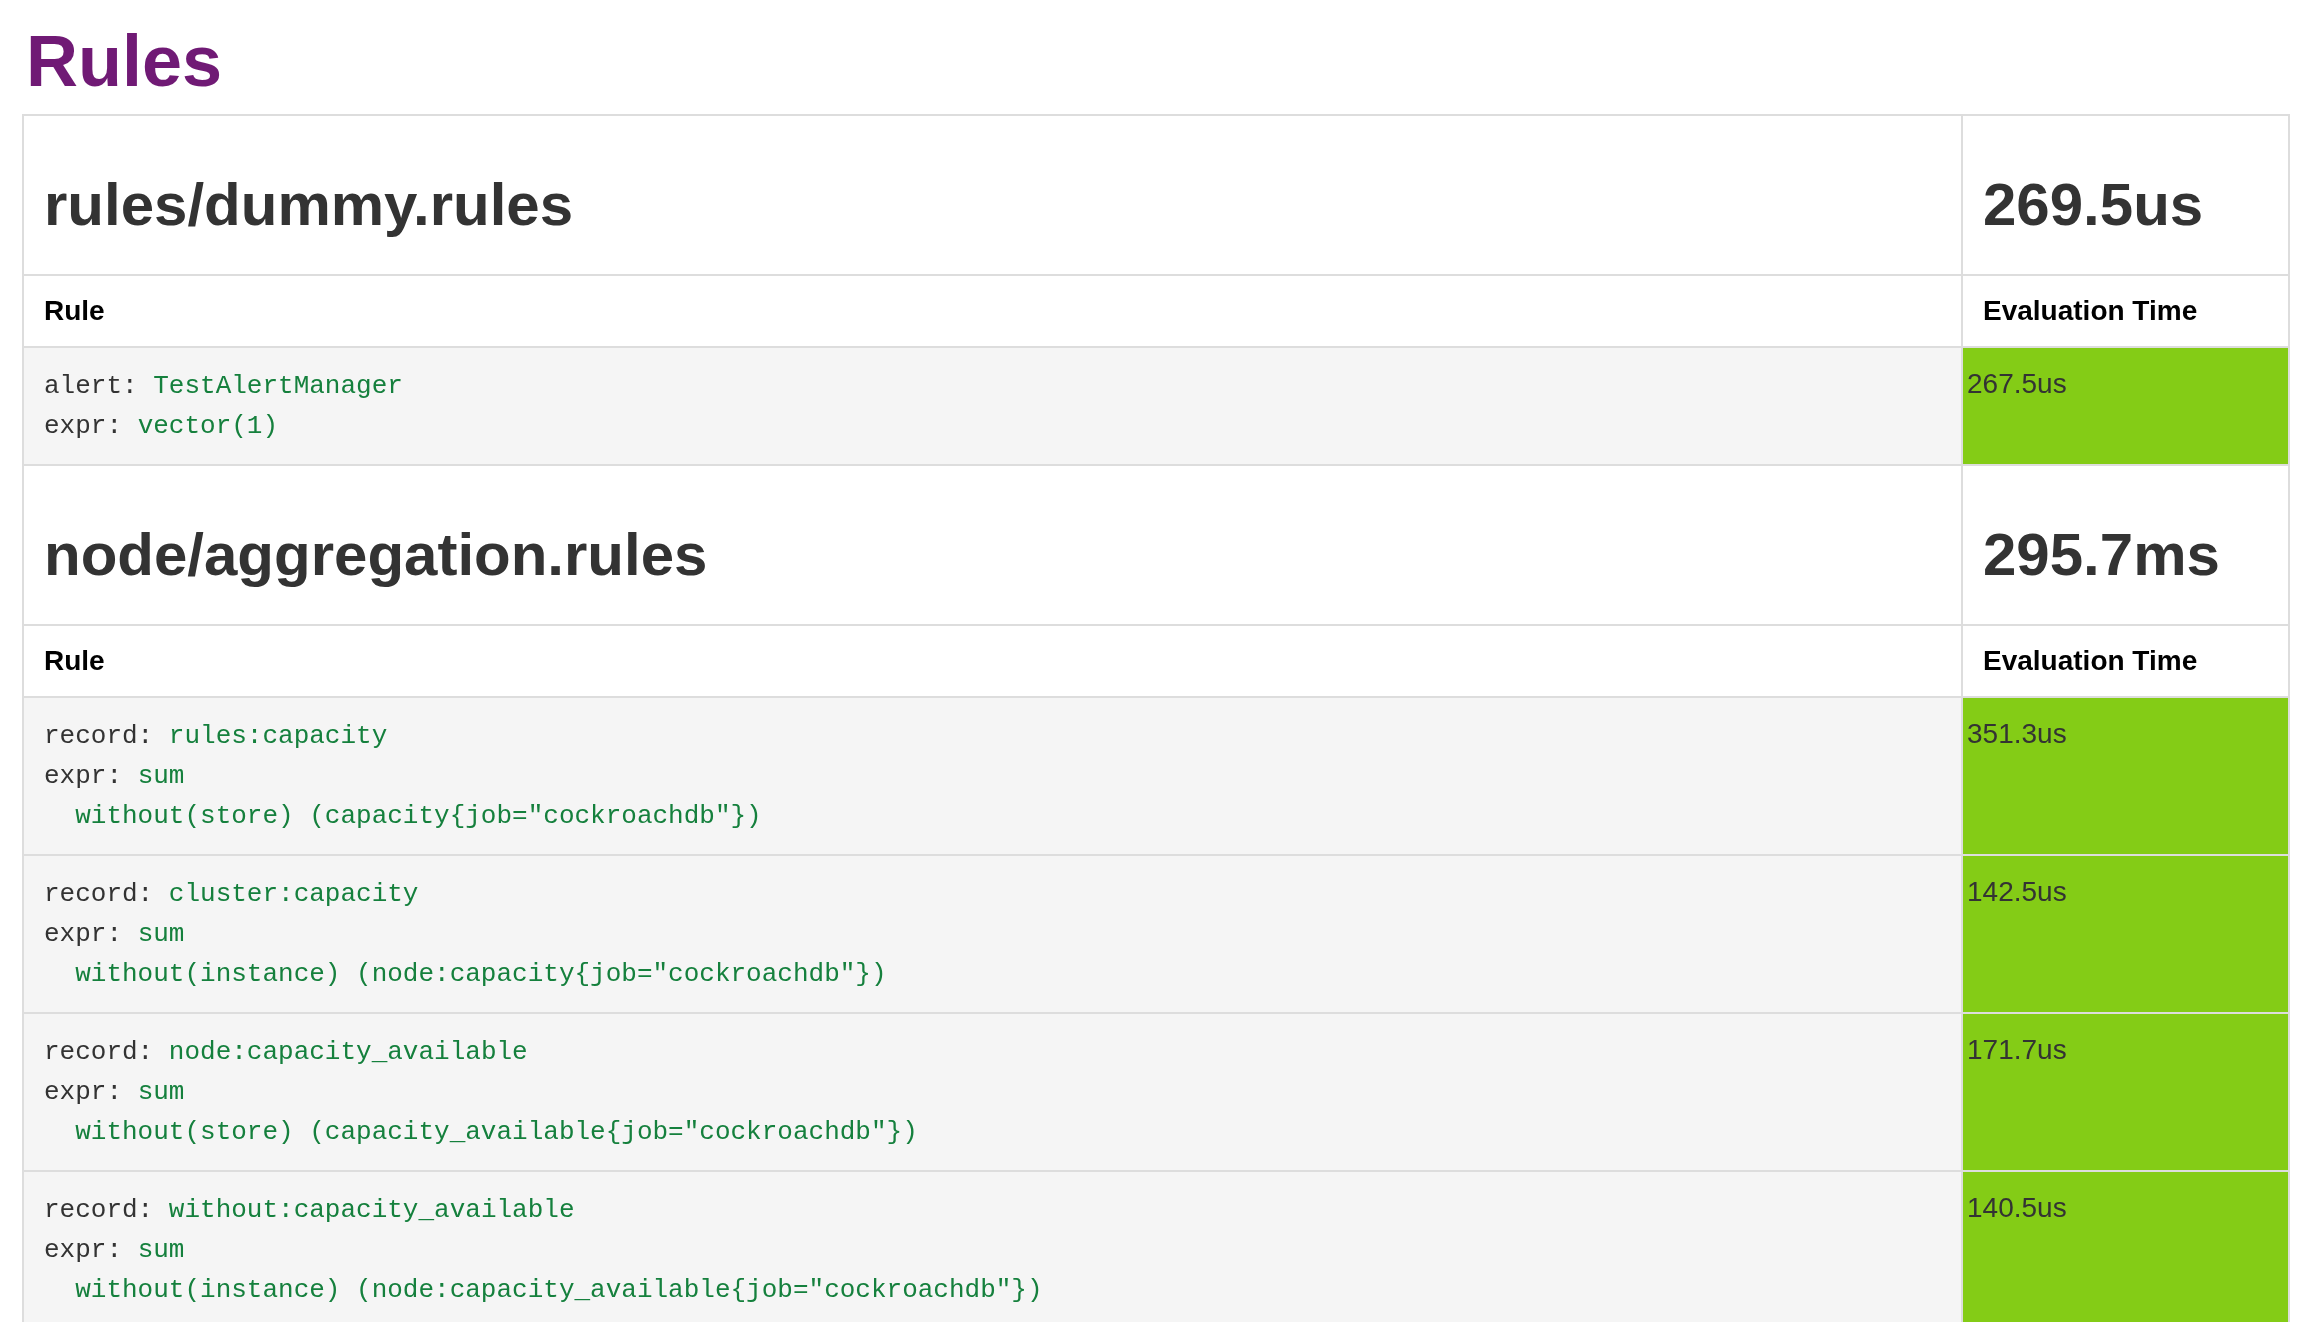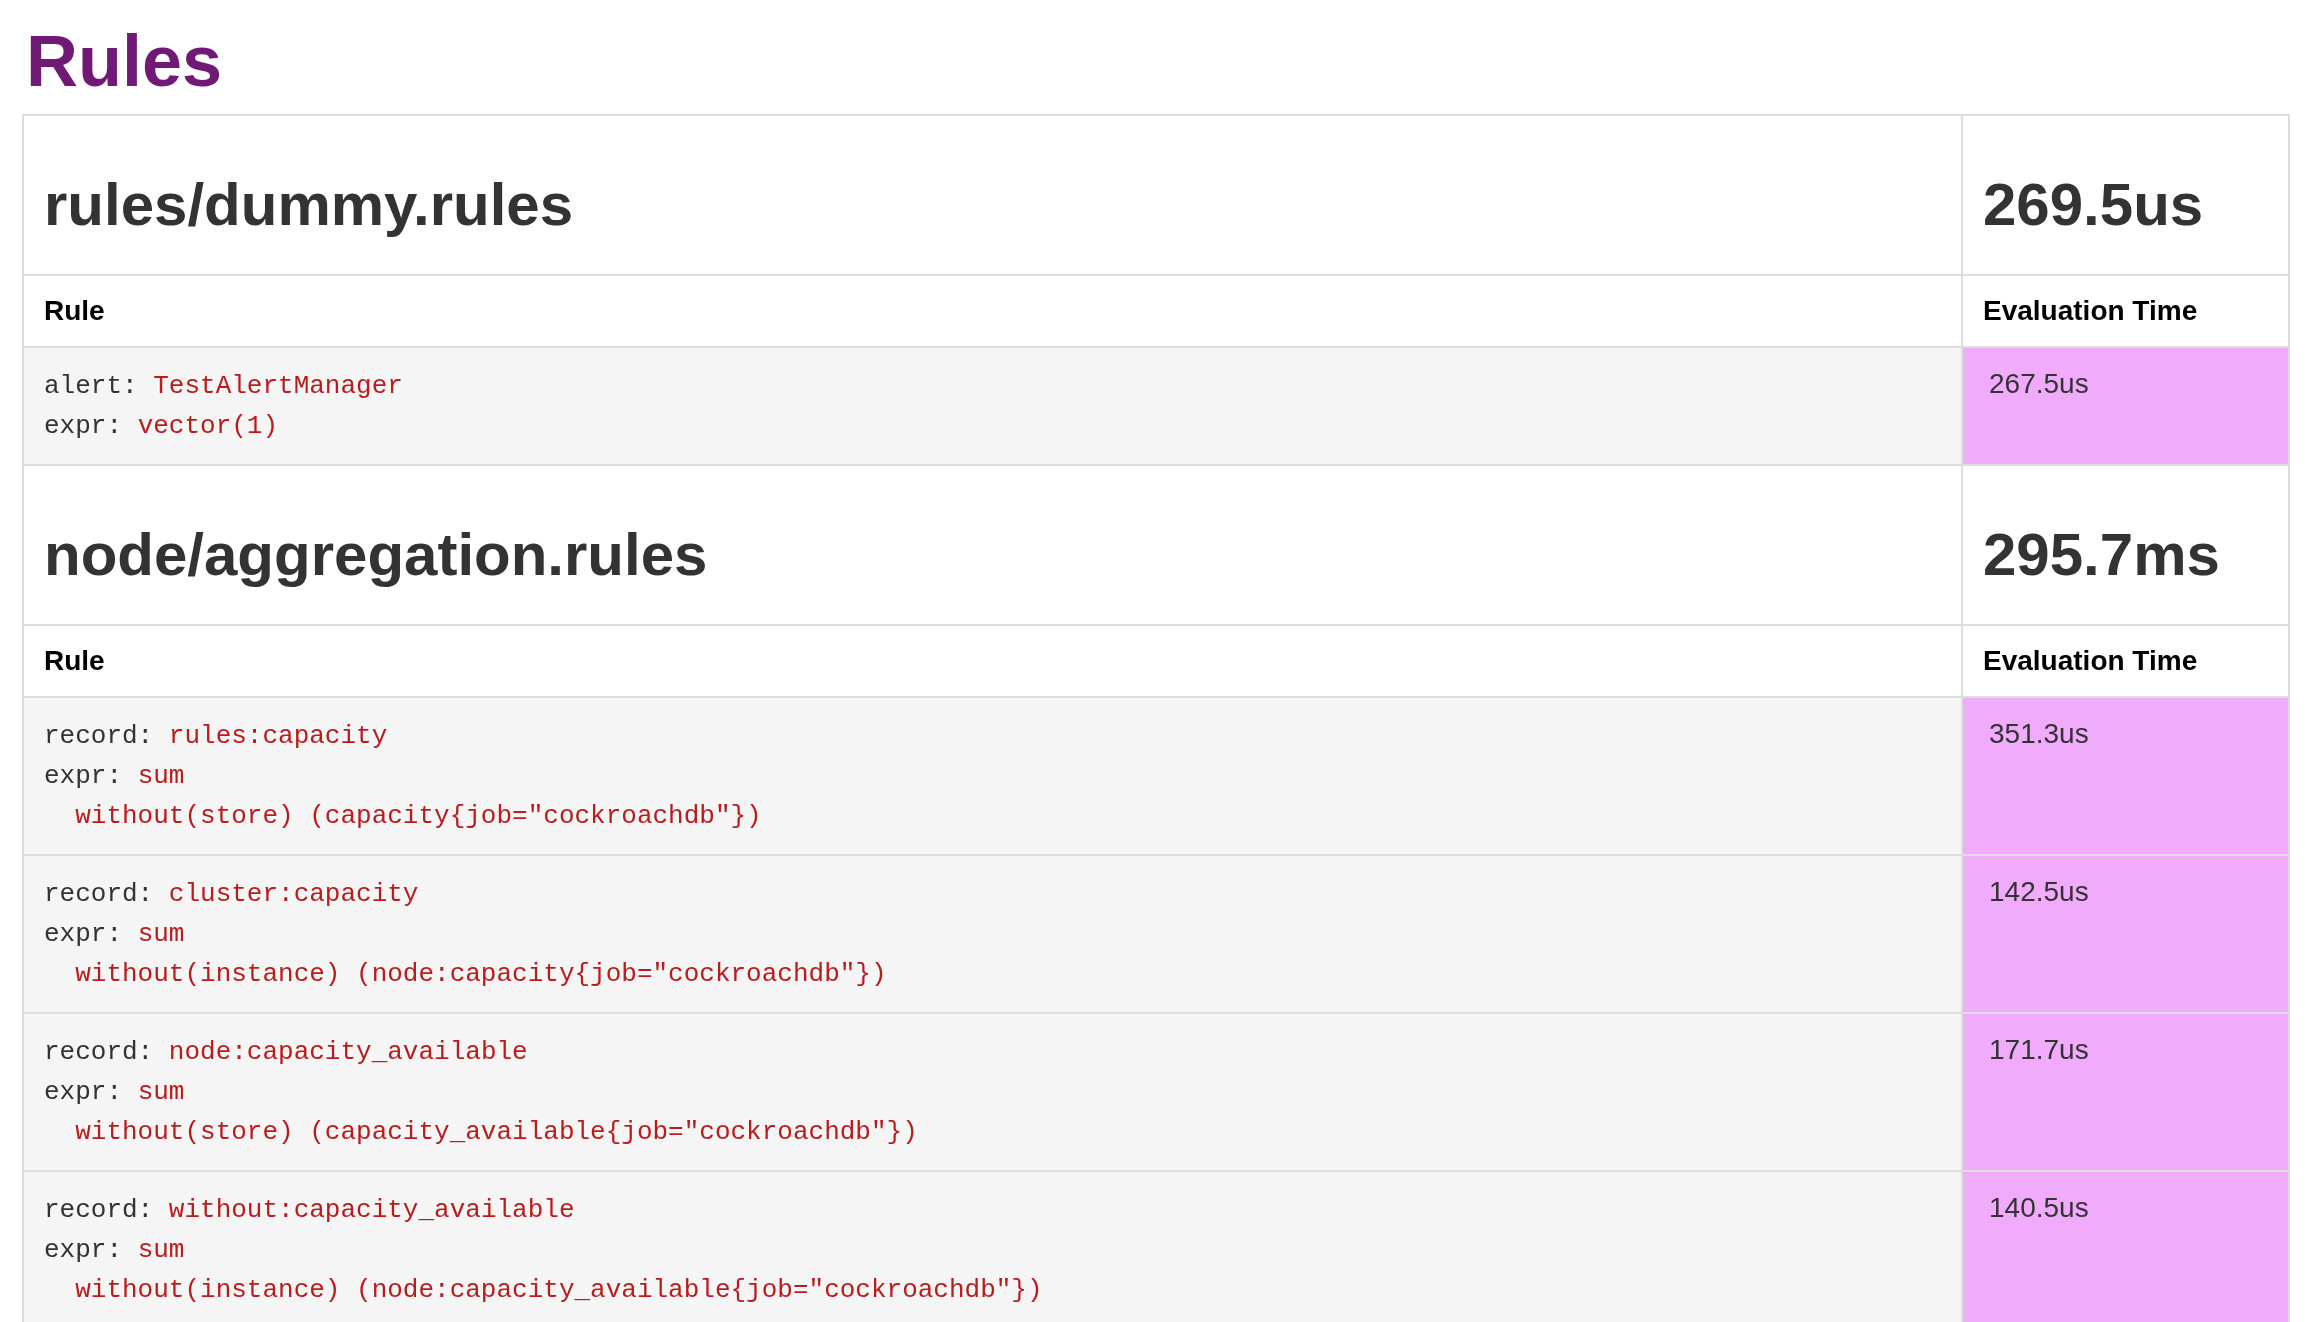--- a/index.html
+++ b/index.html
@@ -63,27 +63,27 @@
     padding: 18px 20px;
     font-family: "Liberation Mono", "DejaVu Sans Mono", monospace;
     font-size: 26px;
     line-height: 40px;
     color: #333333;
   }
   .code-line {
     white-space: pre;
   }
   a.code-link {
-    color: #b91c1c;
+    color: #15803d;
     text-decoration: none;
     cursor: pointer;
   }
   td.eval-cell {
-    background: #f0abfc;
-    padding: 16px 26px;
+    background: #84cc16;
+    padding: 16px 4px;
     font-size: 28px;
     line-height: 40px;
     color: #333333;
   }
 </style>
 </head>
 <body>
 
 <div class="page">
 

